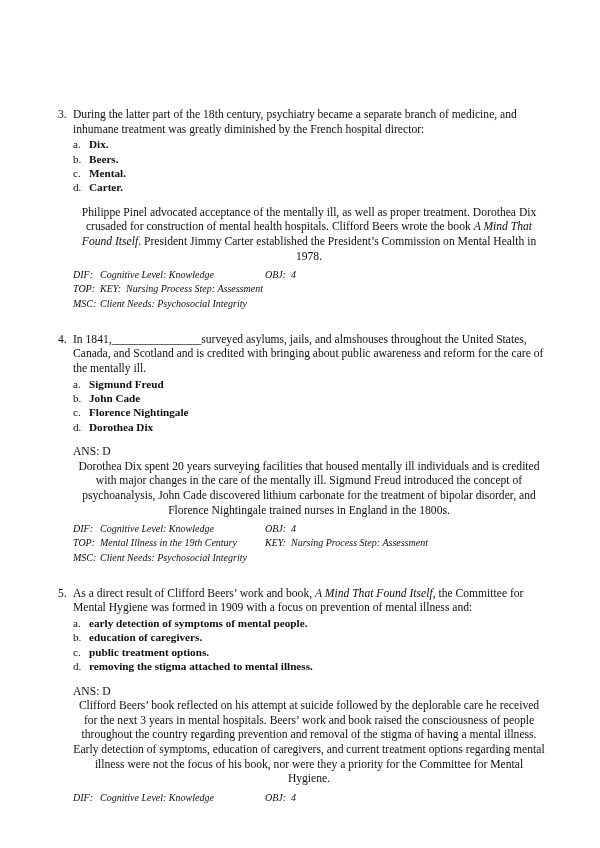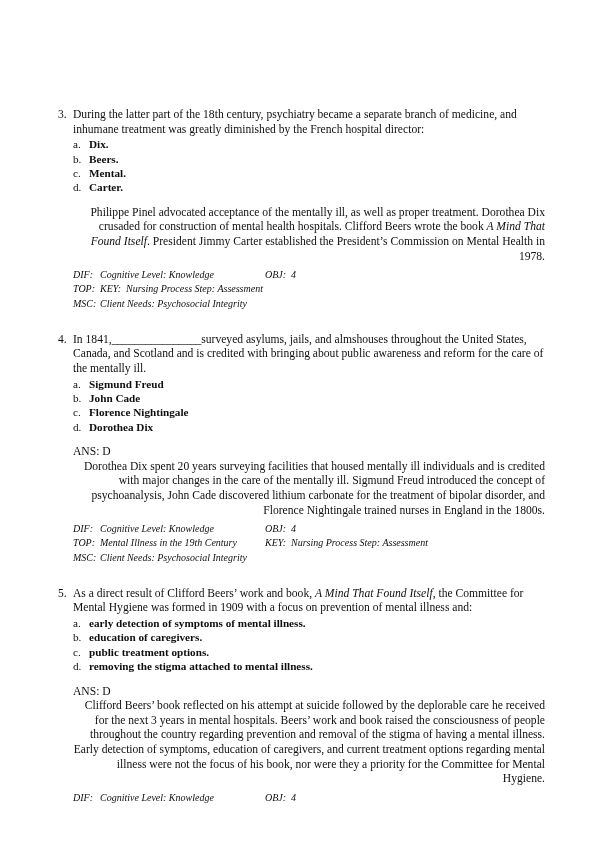--- a/index.html
+++ b/index.html
@@ -67,21 +67,21 @@
     flex: 1 1 auto;
     font-weight: bold;
   }
   .ans-block {
     padding-left: 15px;
     margin-top: 11px;
     font-size: 11.6px;
     line-height: 14.6px;
   }
   .rationale {
-    text-align: right;
+    text-align: center;
   }
   .meta {
     padding-left: 15px;
     margin-top: 4px;
     font-size: 10px;
     line-height: 14.2px;
     font-style: italic;
   }
   .meta-row {
     display: flex;
@@ -209,21 +209,21 @@
   <div class="gap-sm"></div>
 
   <div class="question-block">
     <div class="q-row">
       <div class="q-num">5.</div>
       <div class="q-stem"><span>As a direct result of Clifford Beers’ work and book, </span><i>A Mind That Found Itself</i><span>, the Committee for Mental Hygiene was formed in 1909 with a focus on prevention of mental illness and:</span></div>
     </div>
     <div class="options">
       <div class="option-row">
         <span class="opt-letter">a.</span>
-        <span class="opt-text">early detection of symptoms of mental illness.</span>
+        <span class="opt-text">early detection of symptoms of mental people.</span>
       </div>
       <div class="option-row">
         <span class="opt-letter">b.</span>
         <span class="opt-text">education of caregivers.</span>
       </div>
       <div class="option-row">
         <span class="opt-letter">c.</span>
         <span class="opt-text">public treatment options.</span>
       </div>
       <div class="option-row">

